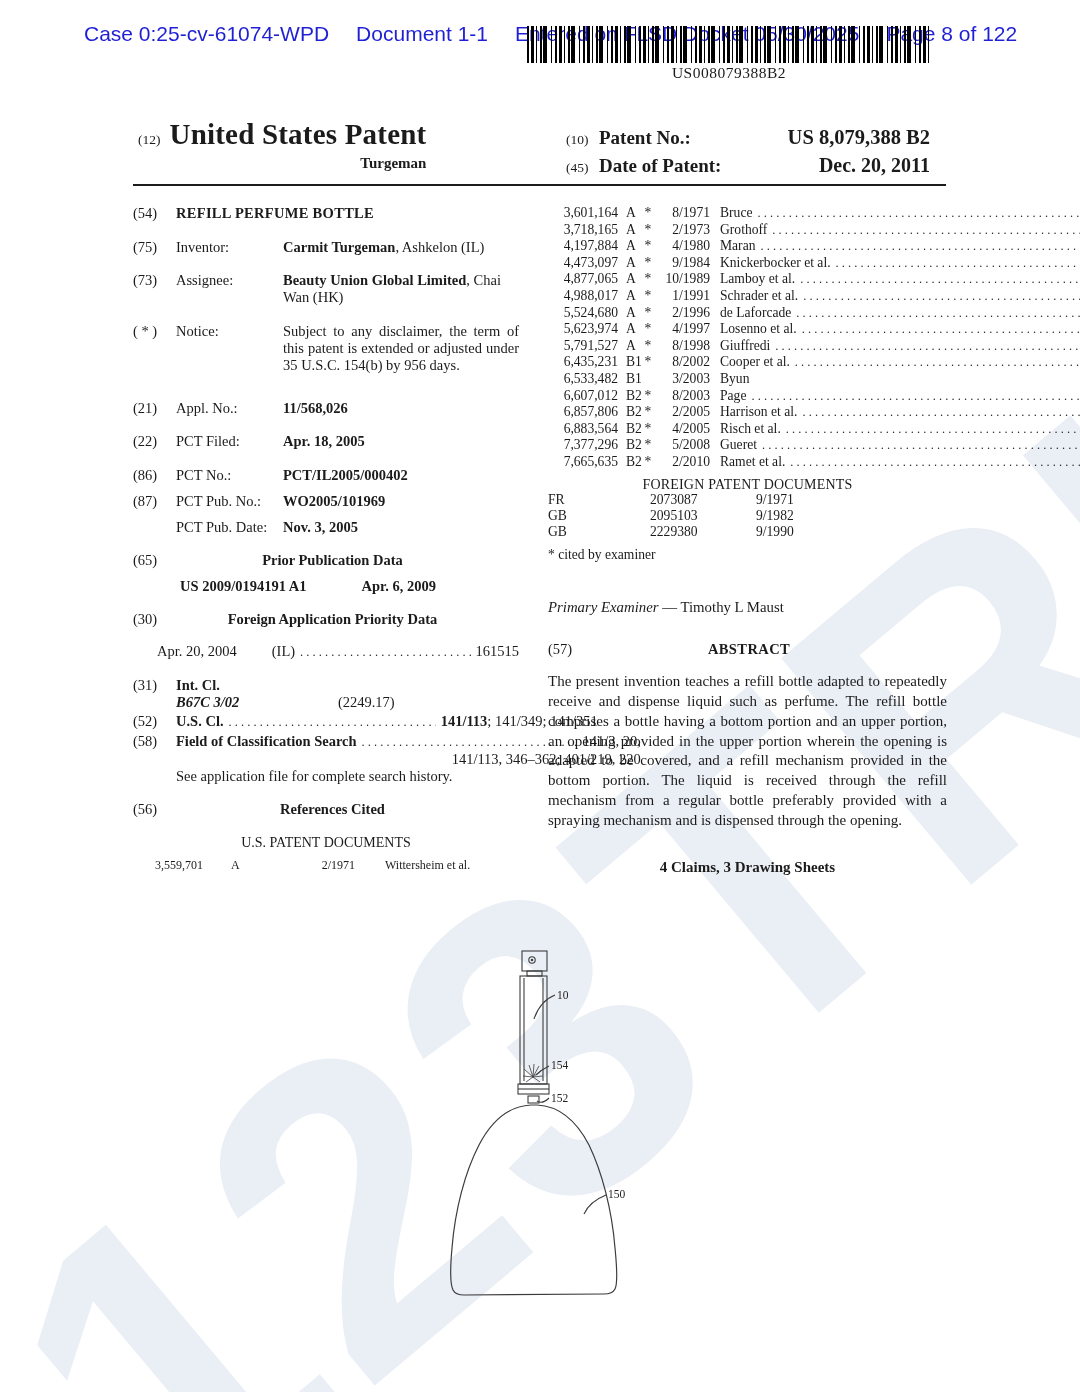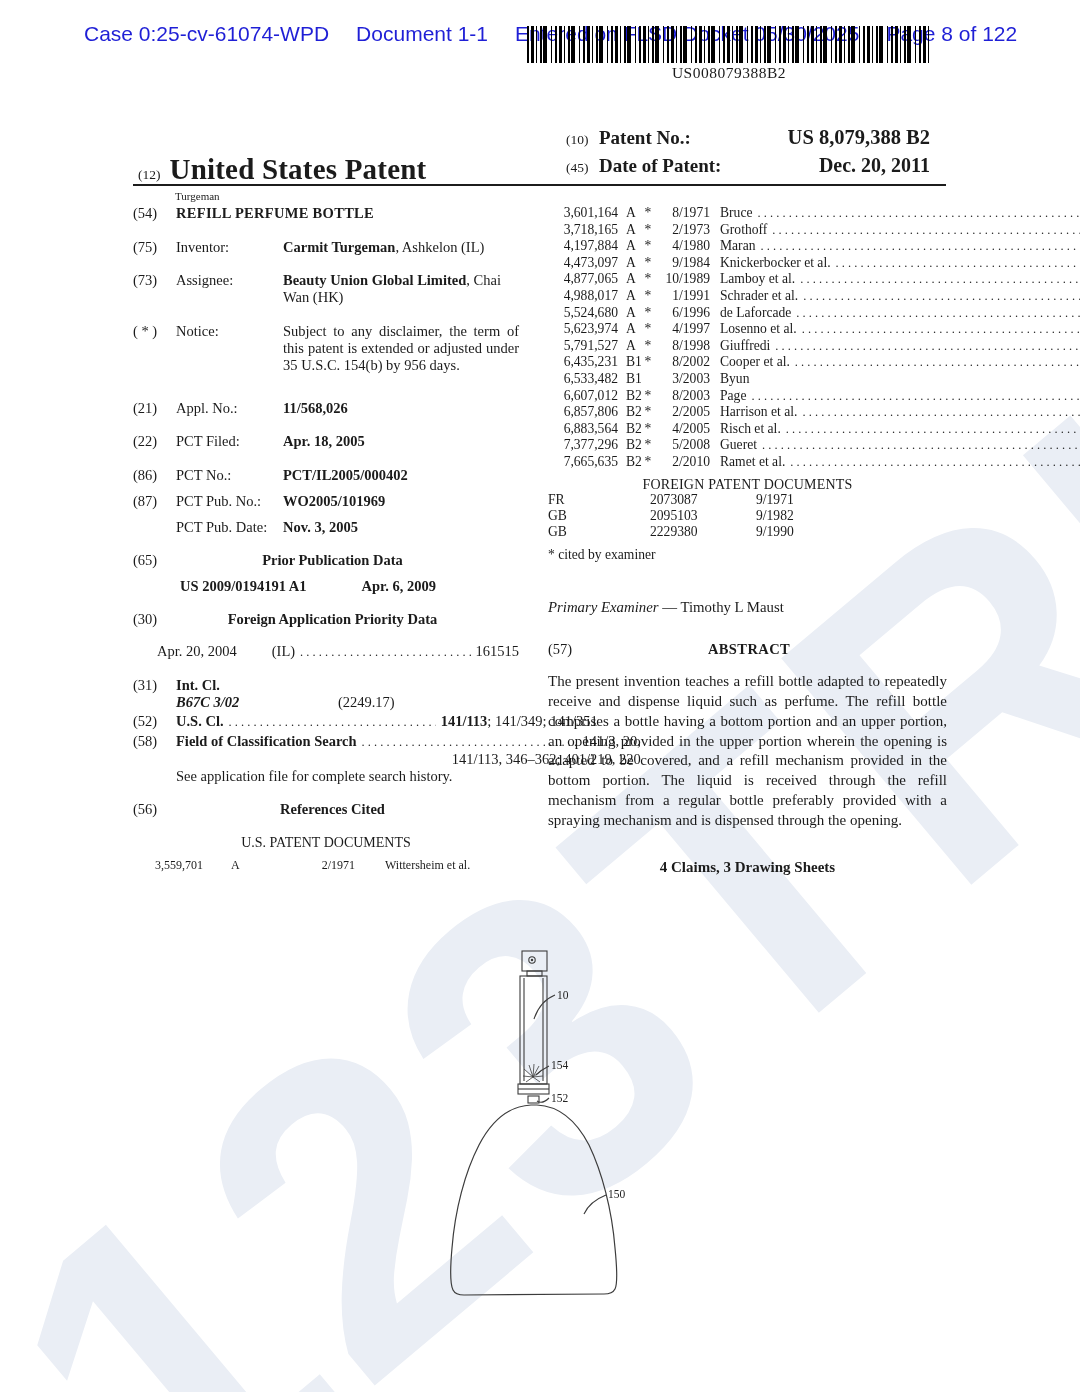--- a/index.html
+++ b/index.html
@@ -15,24 +15,24 @@
                white-space:nowrap;z-index:3;mix-blend-mode:multiply;}
   
   .barcode{position:absolute;left:527px;top:26px;width:404px;height:37px;z-index:2;
            background:repeating-linear-gradient(90deg,
              #000 0 2px,#fff 2px 4px,#000 4px 7px,#fff 7px 9px,#000 9px 10px,#fff 10px 13px,
              #000 13px 15px,#fff 15px 16px,#000 16px 20px,#fff 20px 24px,#000 24px 25px,#fff 25px 28px);}
   .barcode-label{position:absolute;left:527px;top:64px;width:404px;text-align:center;
                  font-size:15.5px;letter-spacing:.5px;z-index:2;}
   
   .sec-num{font-size:13.5px;}
-  .mh-left{position:absolute;left:138px;top:118px;z-index:2;margin-top:35px;}
+  .mh-left{position:absolute;left:138px;top:118px;z-index:2;}
   .mh-title-row{display:flex;align-items:baseline;gap:9px;}
   .mh-title{font-size:29px;font-weight:bold;letter-spacing:.2px;}
-  .mh-inventor{font-weight:normal;font-size:11px;margin:4px 0 0 37px;}
+  .mh-inventor{font-weight:bold;font-size:15px;margin:4px 0 0 37px;text-align:right;}
   .mh-right{position:absolute;left:566px;top:126px;width:364px;z-index:2;}
   .mh-row{display:grid;grid-template-columns:33px 152px 1fr;align-items:baseline;margin-bottom:5px;}
   .mh-label{font-weight:bold;font-size:19px;}
   .mh-val{font-weight:bold;font-size:20.5px;text-align:right;white-space:nowrap;}
   .rule{position:absolute;left:133px;top:184px;width:813px;height:2px;background:#1c1c1c;z-index:2;}
   
   .col-left{position:absolute;left:133px;top:205px;width:386px;font-size:14.5px;line-height:17px;z-index:2;}
   .col-right{position:absolute;left:548px;top:205px;width:399px;font-size:13.6px;line-height:15.6px;z-index:2;}
   .f{display:grid;grid-template-columns:43px 107px 1fr;margin-bottom:16px;}
   .f.two{grid-template-columns:43px 1fr;}
@@ -301,21 +301,21 @@
             <span>Schrader et al.</span>
             <span class="leader"></span>
 
           </span>
         </div>
 
         <div class="us-ref-row">
           <span class="rnum">5,524,680</span>
           <span style="padding-left:8px;">A</span>
           <span class="rstar">*</span>
-          <span class="rdate">6/1996</span>
+          <span class="rdate">2/1996</span>
           <span class="rname">
             <span>de Laforcade</span>
             <span class="leader"></span>
 
           </span>
         </div>
 
         <div class="us-ref-row">
           <span class="rnum">5,623,974</span>
           <span style="padding-left:8px;">A</span>

